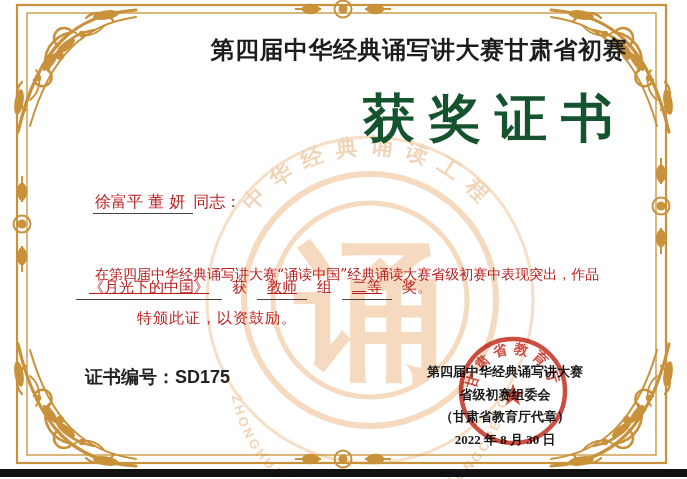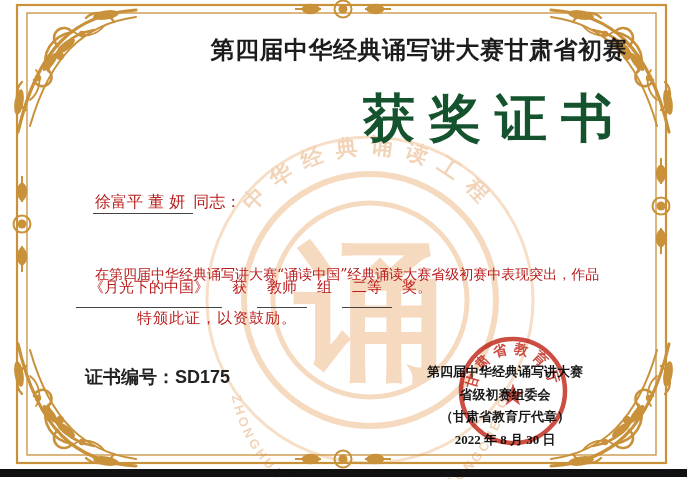--- a/index.html
+++ b/index.html
@@ -23,21 +23,21 @@
     position:absolute;left:40px;right:60px;top:84px;
     text-align:right;font-size:52px;font-weight:700;color:#14532d;
     letter-spacing:14px;text-indent:14px;white-space:nowrap;
     font-family:Liberation Serif, serif;
   }
   .kai{font-family:"DejaVu Serif", serif;color:#b91c1c;}
   .name-line{position:absolute;left:93px;top:192px;font-size:16px;white-space:nowrap;}
   .name-line .u{border-bottom:1.5px solid #444;padding:0 8px 2px 2px;}
   .body1{position:absolute;left:95px;top:236px;font-size:14px;white-space:nowrap;letter-spacing:0;margin-top:30px;}
   .award-line{position:absolute;left:76px;top:278px;font-size:15px;white-space:nowrap;}
-  .award-line .u{border-bottom:1.5px solid #444;padding-bottom:10px;display:inline-block;text-align:center;}
+  .award-line .u{border-bottom:1.5px solid #444;padding-bottom:2px;display:inline-block;text-align:center;text-decoration:underline;}
   .award-line .work{min-width:146px;}
   .award-line .blank{min-width:50px;}
   .award-line .gap{display:inline-block;width:10px;}
   .closing{position:absolute;left:92px;top:309px;font-size:15px;letter-spacing:1px;white-space:nowrap;margin-left:45px;}
   .certno{
     position:absolute;left:85px;top:365px;font-size:18px;font-weight:700;color:#222;
     white-space:nowrap;font-family:"Liberation Sans", sans-serif;
   }
   .issuer{
     position:absolute;left:403px;top:361px;width:204px;

